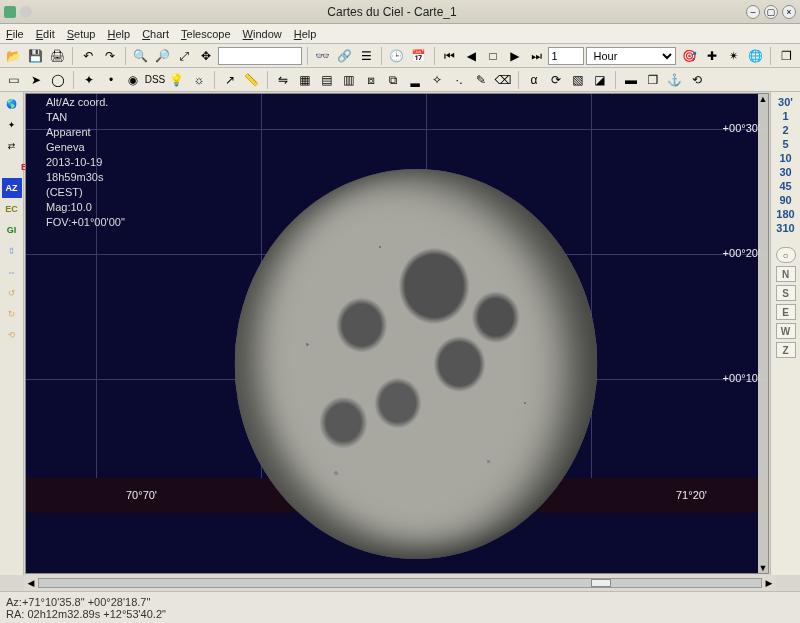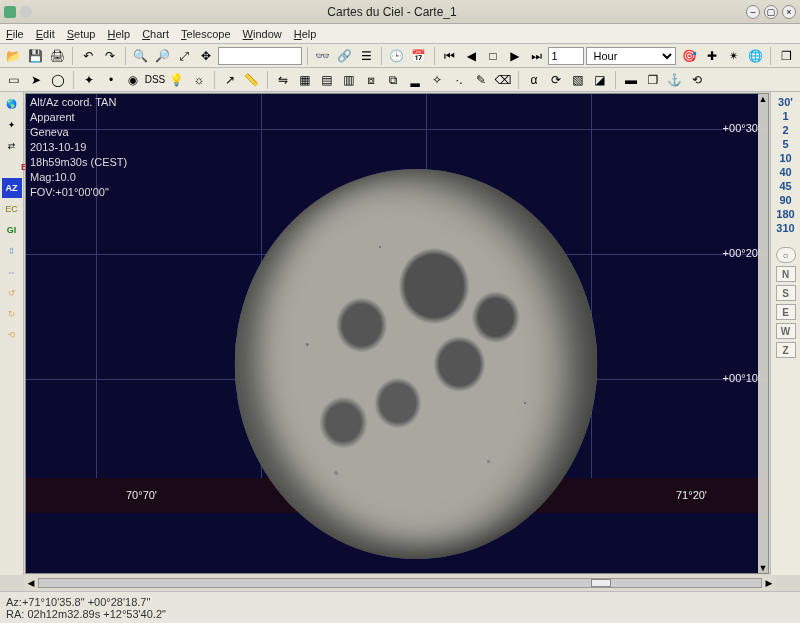--- a/index.html
+++ b/index.html
@@ -41,35 +41,35 @@
 .spacer { flex:1; }
 
 .mainrow { flex:1; display:flex; min-height:0;}
 .leftbar {
   width:24px; background:#e8e6da; border-right:1px solid #bbb;
   display:flex; flex-direction:column; align-items:center; padding-top:2px; gap:1px;
 }
 .lbtn { width:20px; height:20px; font-size:9px; display:flex; align-items:center; justify-content:center; cursor:pointer;}
 .lbtn.eq { color:#c02020; font-weight:bold;margin-left:32px;}
 .lbtn.az { background:#2040d0; color:#fff; font-weight:bold;}
-.lbtn.ec { color:#808020; font-weight:normal;}
+.lbtn.ec { color:#808020; font-weight:bold;}
 .lbtn.gl { color:#208020; font-weight:bold;}
 
 .sky {
   flex:1; position:relative; background:#0a0a30;
   border:1px solid #888; margin:1px;
   overflow:hidden;
 }
 .grid-v { position:absolute; top:0; bottom:90px; width:1px; background:#3a3a6a;}
 .grid-h { position:absolute; left:0; right:0; height:1px; background:#3a3a6a;}
 .axlabel { position:absolute; color:#eee; font-size:11px;}
 .groundband { position:absolute; left:0; right:0; bottom:60px; height:35px; background:#1a0a18;}
 .infobox {
   position:absolute; top:0; left:0; width:125px;
-  color:#ddd; font-size:11px; line-height:15px; padding:1px 4px;
+  color:#ddd; font-size:11px; line-height:15px; padding:1px 20px;
   background:rgba(10,10,30,0.0);
 }
 .moon {
   position:absolute; left:195px; top:75px; width:390px; height:390px;
   border-radius:50%;
   background:
     radial-gradient(circle at 35% 40%, #555 0 6%, transparent 8%),
     radial-gradient(circle at 55% 30%, #505050 0 9%, transparent 11%),
     radial-gradient(circle at 62% 50%, #555 0 7%, transparent 9%),
     radial-gradient(circle at 45% 60%, #5a5a5a 0 6%, transparent 8%),
@@ -265,21 +265,21 @@
       <div style="position:absolute;bottom:0;font-size:9px;text-align:center;width:100%">▼</div>
     </div>
   </div>
 
   <div class="rightbar">
     <div>30'</div>
     <div>1</div>
     <div>2</div>
     <div>5</div>
     <div>10</div>
-    <div>40</div>
+    <div>30</div>
     <div>45</div>
     <div>90</div>
     <div>180</div>
     <div>310</div>
     <div style="height:8px"></div>
     <div class="dirbtn" style="border-radius:10px">○</div>
     <div class="dirbtn">N</div>
     <div class="dirbtn">S</div>
     <div class="dirbtn">E</div>
     <div class="dirbtn">W</div>

